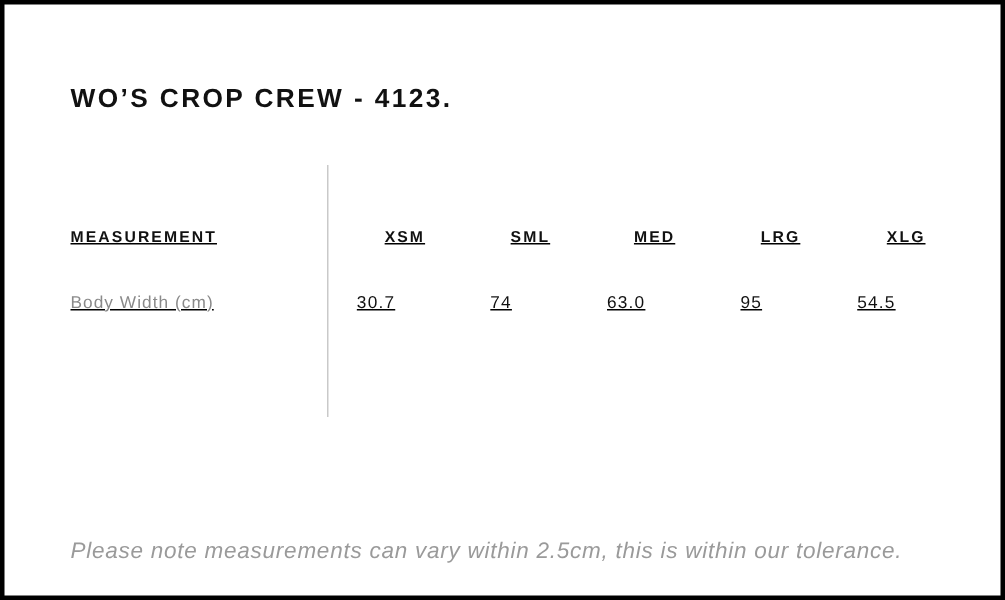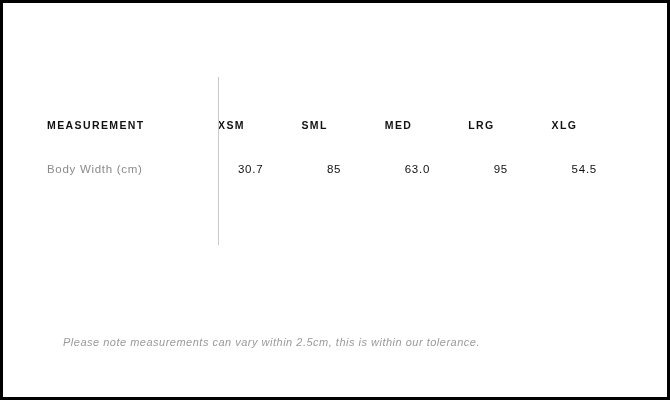--- a/index.html
+++ b/index.html
@@ -35,20 +35,21 @@
     font-weight: bold;
     letter-spacing: 1.6px;
     color: #111111;
     margin: 12px 0 0 4px;
   }
   .table-wrap {
     position: relative;
     margin-top: 62px;
     margin-left: 4px;
     width: 588px;
+    text-decoration: underline;
   }
   .vrule {
     position: absolute;
     left: 171px;
     top: -28px;
     width: 1px;
     height: 168px;
     background: #c9c9c9;
   }
   table {
@@ -65,54 +66,54 @@
   col.c-size { width: 83.4px; }
 
   thead th {
     font-size: 10.5px;
     font-weight: bold;
     letter-spacing: 1.4px;
     color: #111111;
     height: 40px;
   }
   thead th.size-head {
-    text-align: left;
+    text-align: right;
     padding-right: 18px;
   }
   tbody td {
     height: 47px;
     font-size: 11.5px;
     letter-spacing: 0.8px;
   }
   tbody td.label {
     color: #8a8a8a;
     letter-spacing: 0.7px;
   }
   tbody td.val {
     color: #111111;
     text-align: center;
     padding-right: 18px;
   }
   .note {
     position: absolute;
     left: 44px;
-    top: 333px;
-    font-size: 11px;
+    top: 356px;
+    font-size: 15px;
     font-style: italic;
     letter-spacing: 0.5px;
     color: #9a9a9a;
-    margin-left: 16px;
   }
 </style>
 </head>
 <body>
 
 <div class="page">
   <div class="inner">
 
+    <div class="title">WO’S CROP CREW - 4123.</div>
 
     <div class="table-wrap">
       <div class="vrule"></div>
 
       <table>
         <colgroup>
           <col class="c-measure">
           <col class="c-size">
           <col class="c-size">
           <col class="c-size">
@@ -126,21 +127,21 @@
             <th class="size-head">SML</th>
             <th class="size-head">MED</th>
             <th class="size-head">LRG</th>
             <th class="size-head">XLG</th>
           </tr>
         </thead>
         <tbody>
           <tr>
             <td class="label">Body Width (cm)</td>
             <td class="val">30.7</td>
-            <td class="val">85</td>
+            <td class="val">74</td>
             <td class="val">63.0</td>
             <td class="val">95</td>
             <td class="val">54.5</td>
           </tr>
         </tbody>
       </table>
     </div>
 
   </div>
 

